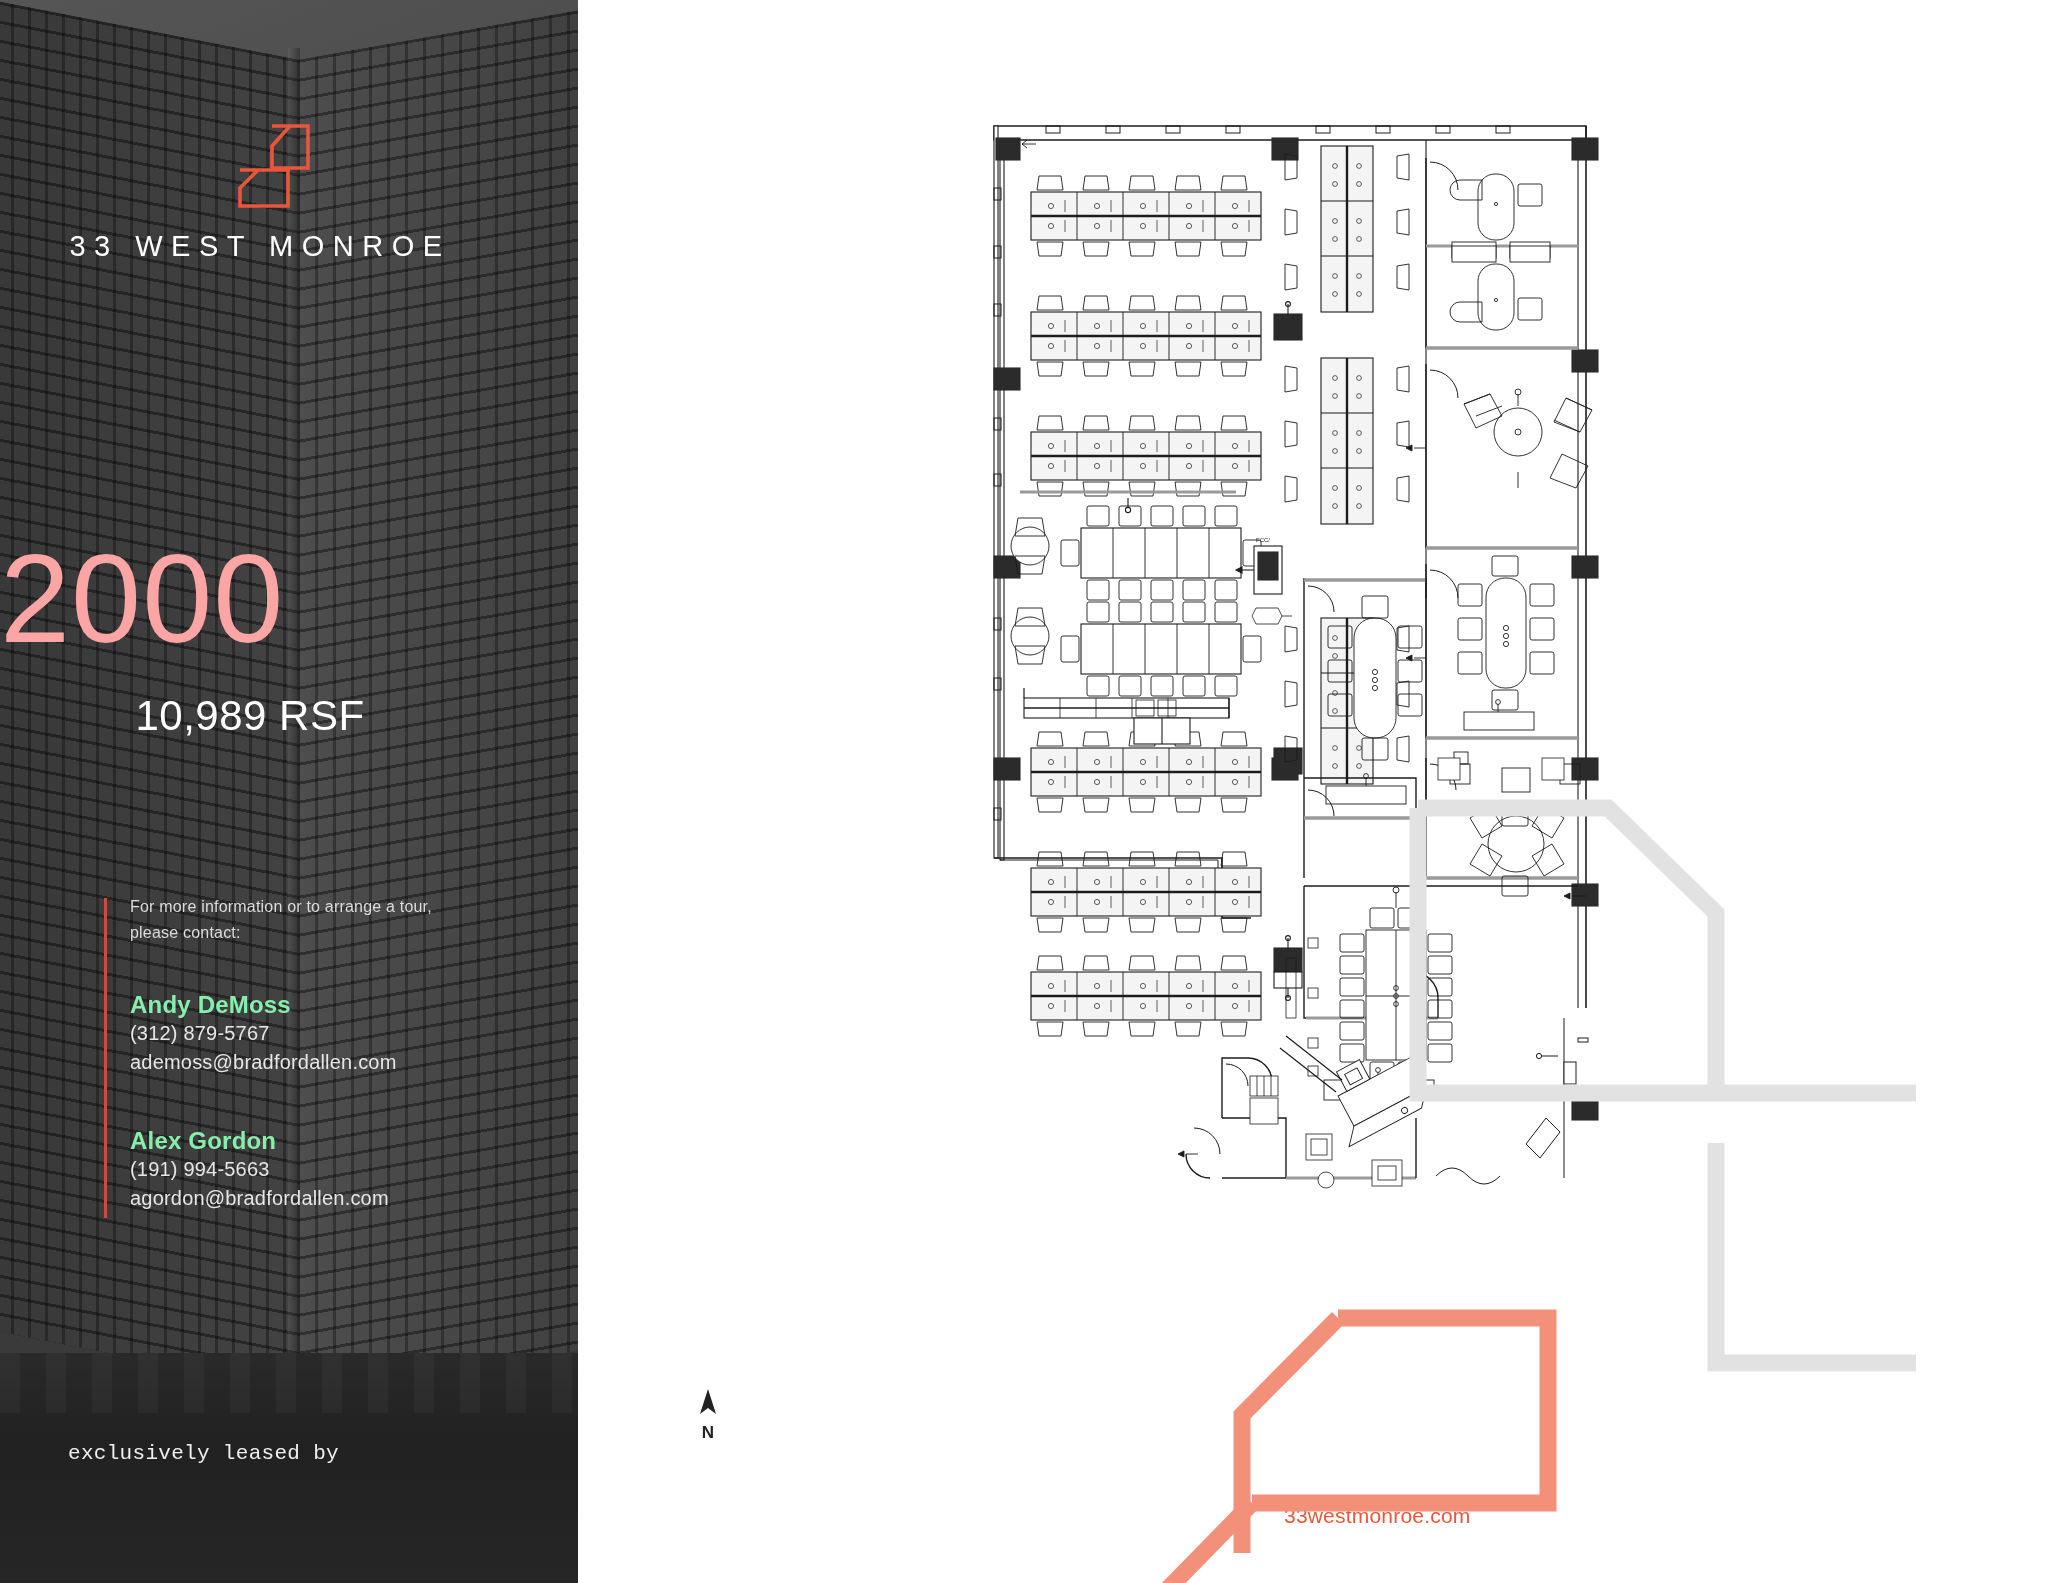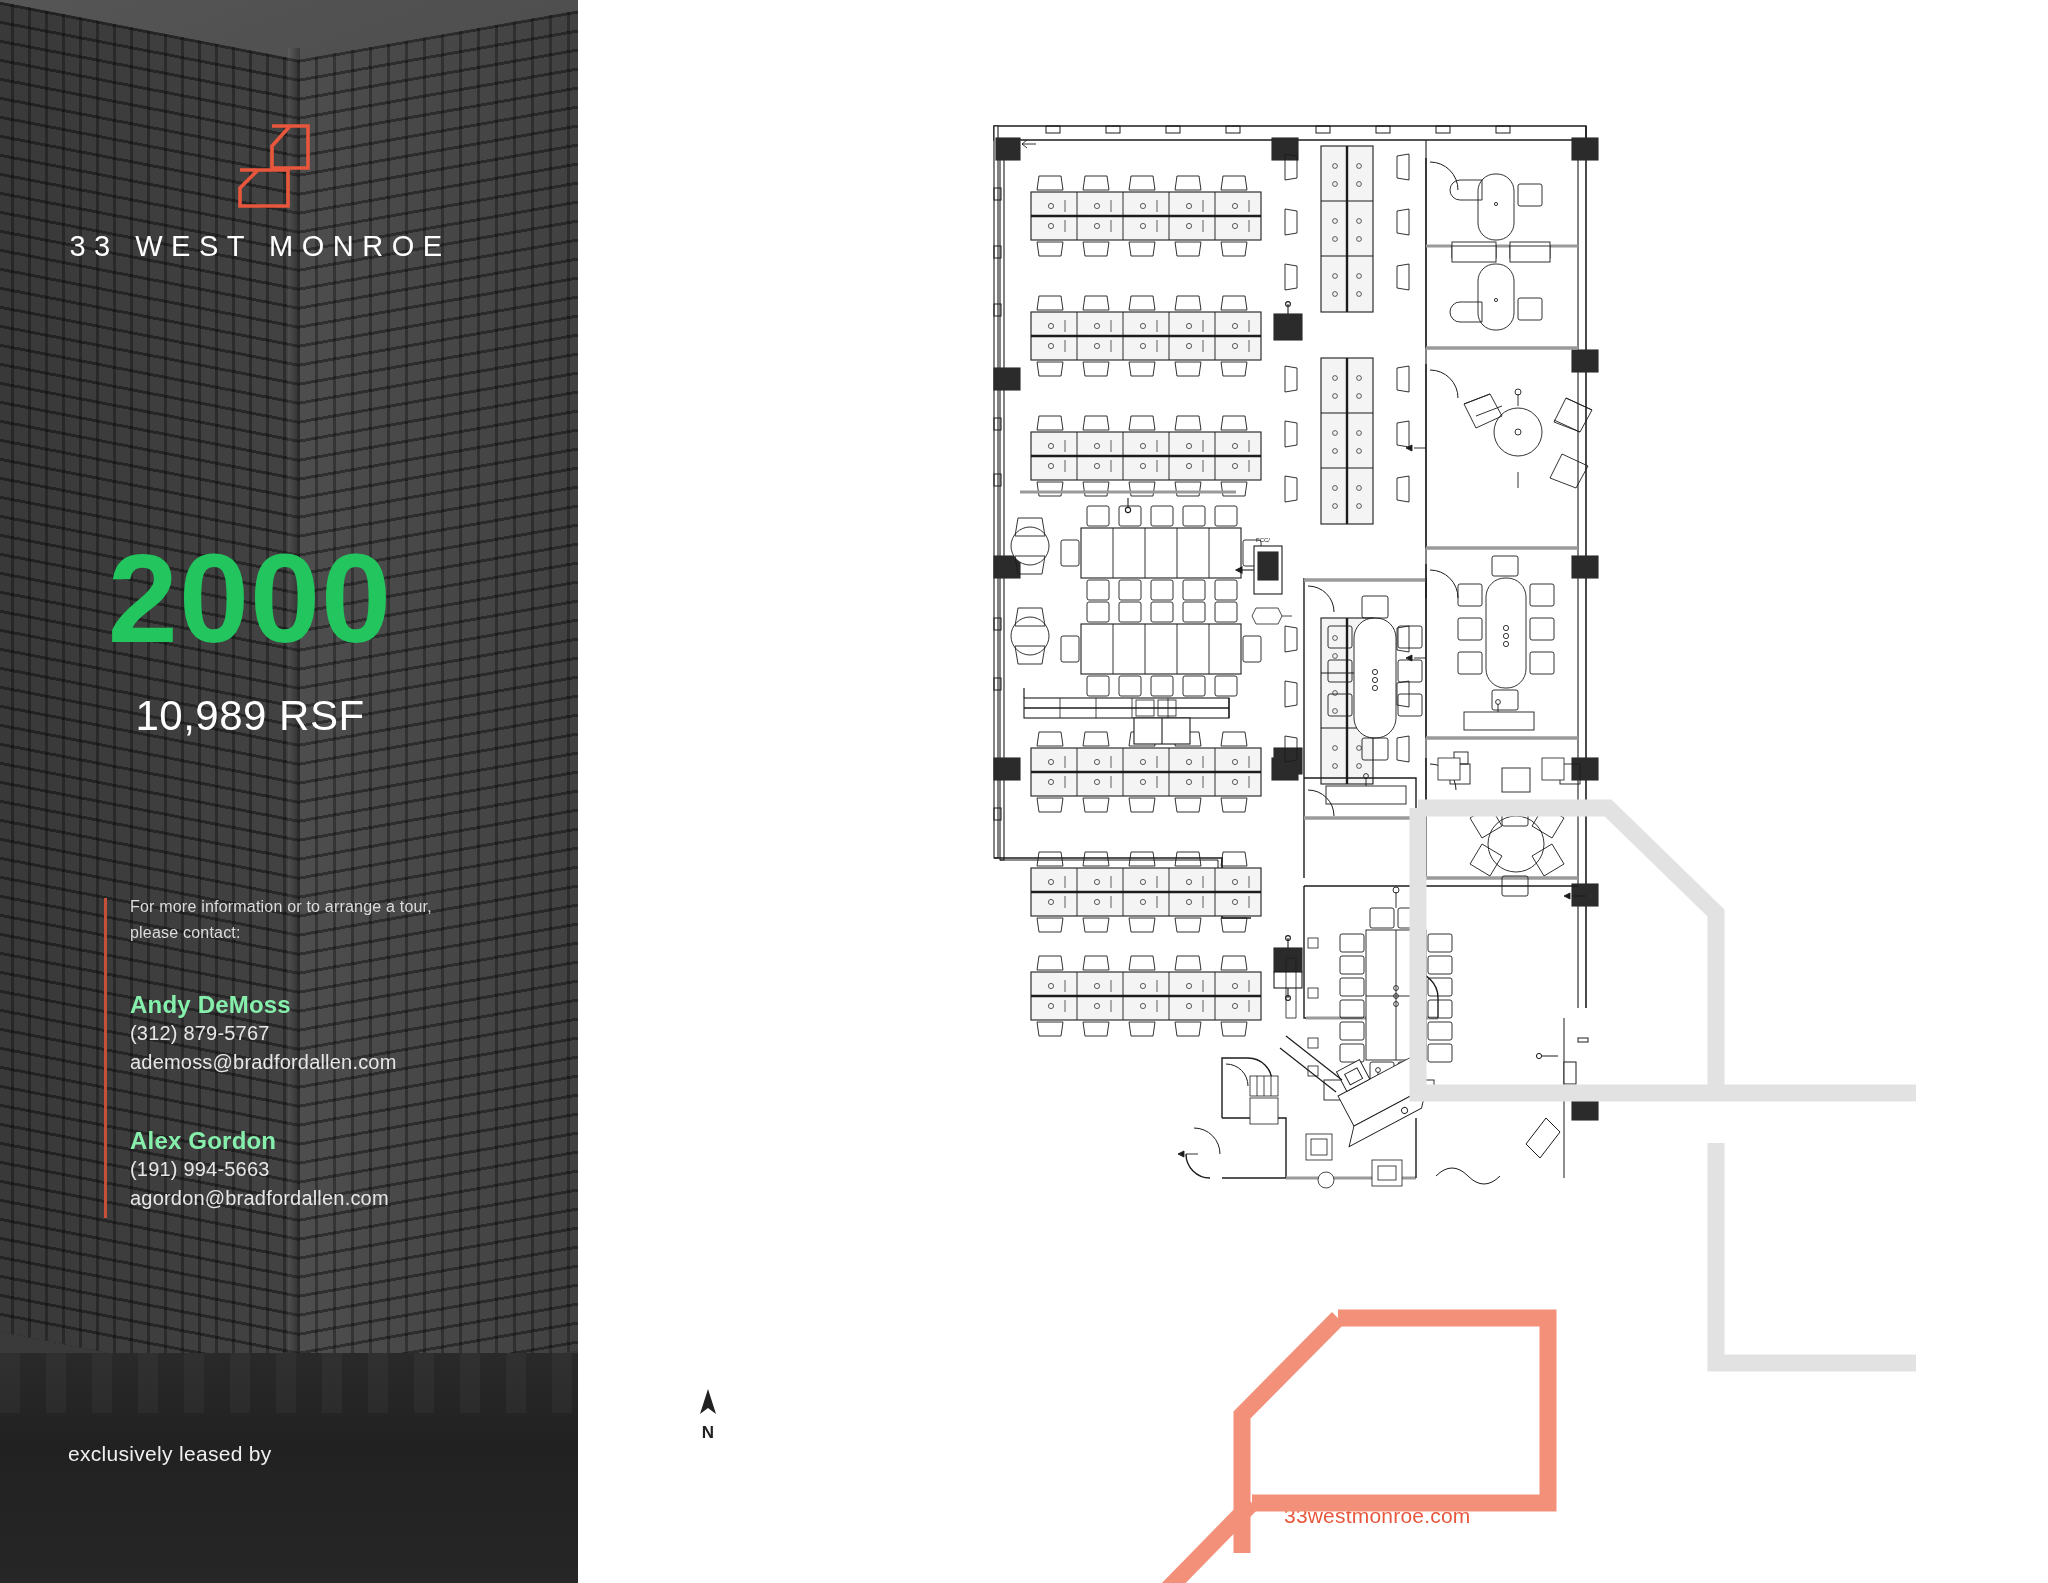--- a/index.html
+++ b/index.html
@@ -55,39 +55,39 @@
     position:absolute; left:0; top:230px; width:520px;
     color:#ffffff; font-size:29px; letter-spacing:8.5px; font-weight:300;
     text-align:center;
   }
 
   .suite-label {
     position:absolute; left:0; top:495px; width:500px; text-align:center;
     color:#fff; font-size:30px; letter-spacing:8px; font-weight:300;
   }
   .suite-number {
-    position:absolute; left:0; top:530px; width:500px; text-align:center;
-    color:#22c55e; font-size:126px; font-weight:700; letter-spacing:1px; line-height:1.1;
+    position:absolute; left:0; top:530px; width:500px; 
+    color:#fca5a5; font-size:126px; font-weight:400; letter-spacing:1px; line-height:1.1;
   }
   .rsf {
     position:absolute; left:0; top:692px; width:500px; text-align:center;
     color:#fff; font-size:42px; font-weight:300; letter-spacing:.5px;
   }
 
   .contact-rule {
     position:absolute; left:104px; top:898px; width:3px; height:320px; background:#C8503A;
   }
   .contact-block { position:absolute; left:130px; top:894px; width:380px; color:#e9e9e9; }
   .contact-intro { font-size:16px; line-height:1.65; font-weight:300; color:#dcdcdc; letter-spacing:.2px; }
   .contact-name { font-size:24px; font-weight:700; color:#86efac; margin-top:0; letter-spacing:.2px; }
   .contact-line { font-size:20px; font-weight:300; color:#e6e6e6; line-height:1.45; letter-spacing:.2px; }
   .c1 { margin-top:44px; }
   .c2 { margin-top:50px; }
 
-  .leased-by { position:absolute; left:68px; top:1442px; color:#efefef; font-size:21px; font-weight:300; letter-spacing:.3px; }
+  .leased-by { position:absolute; left:68px; top:1442px; color:#efefef; font-size:21px; font-weight:300; letter-spacing:.3px;font-family:Liberation Mono, monospace; }
   .ba-logo { position:absolute; left:68px; top:1478px; display:flex; align-items:center; }
   .ba-mark { font-family:"Liberation Serif", serif; font-size:72px; line-height:62px; color:#fff; letter-spacing:-6px; font-weight:400; }
   .ba-words { margin-left:12px; color:#fff; font-weight:700; font-size:28px; line-height:30px; letter-spacing:.2px; }
 
   
   .plan-wrap { position:absolute; left:986px; top:118px; width:620px; height:1130px; }
   .plan-svg { width:100%; height:100%; display:block; }
 
   .north { position:absolute; left:688px; top:1388px; width:40px; text-align:center; }
   .north-n { font-size:17px; font-weight:700; color:#222; margin-top:1px; }

